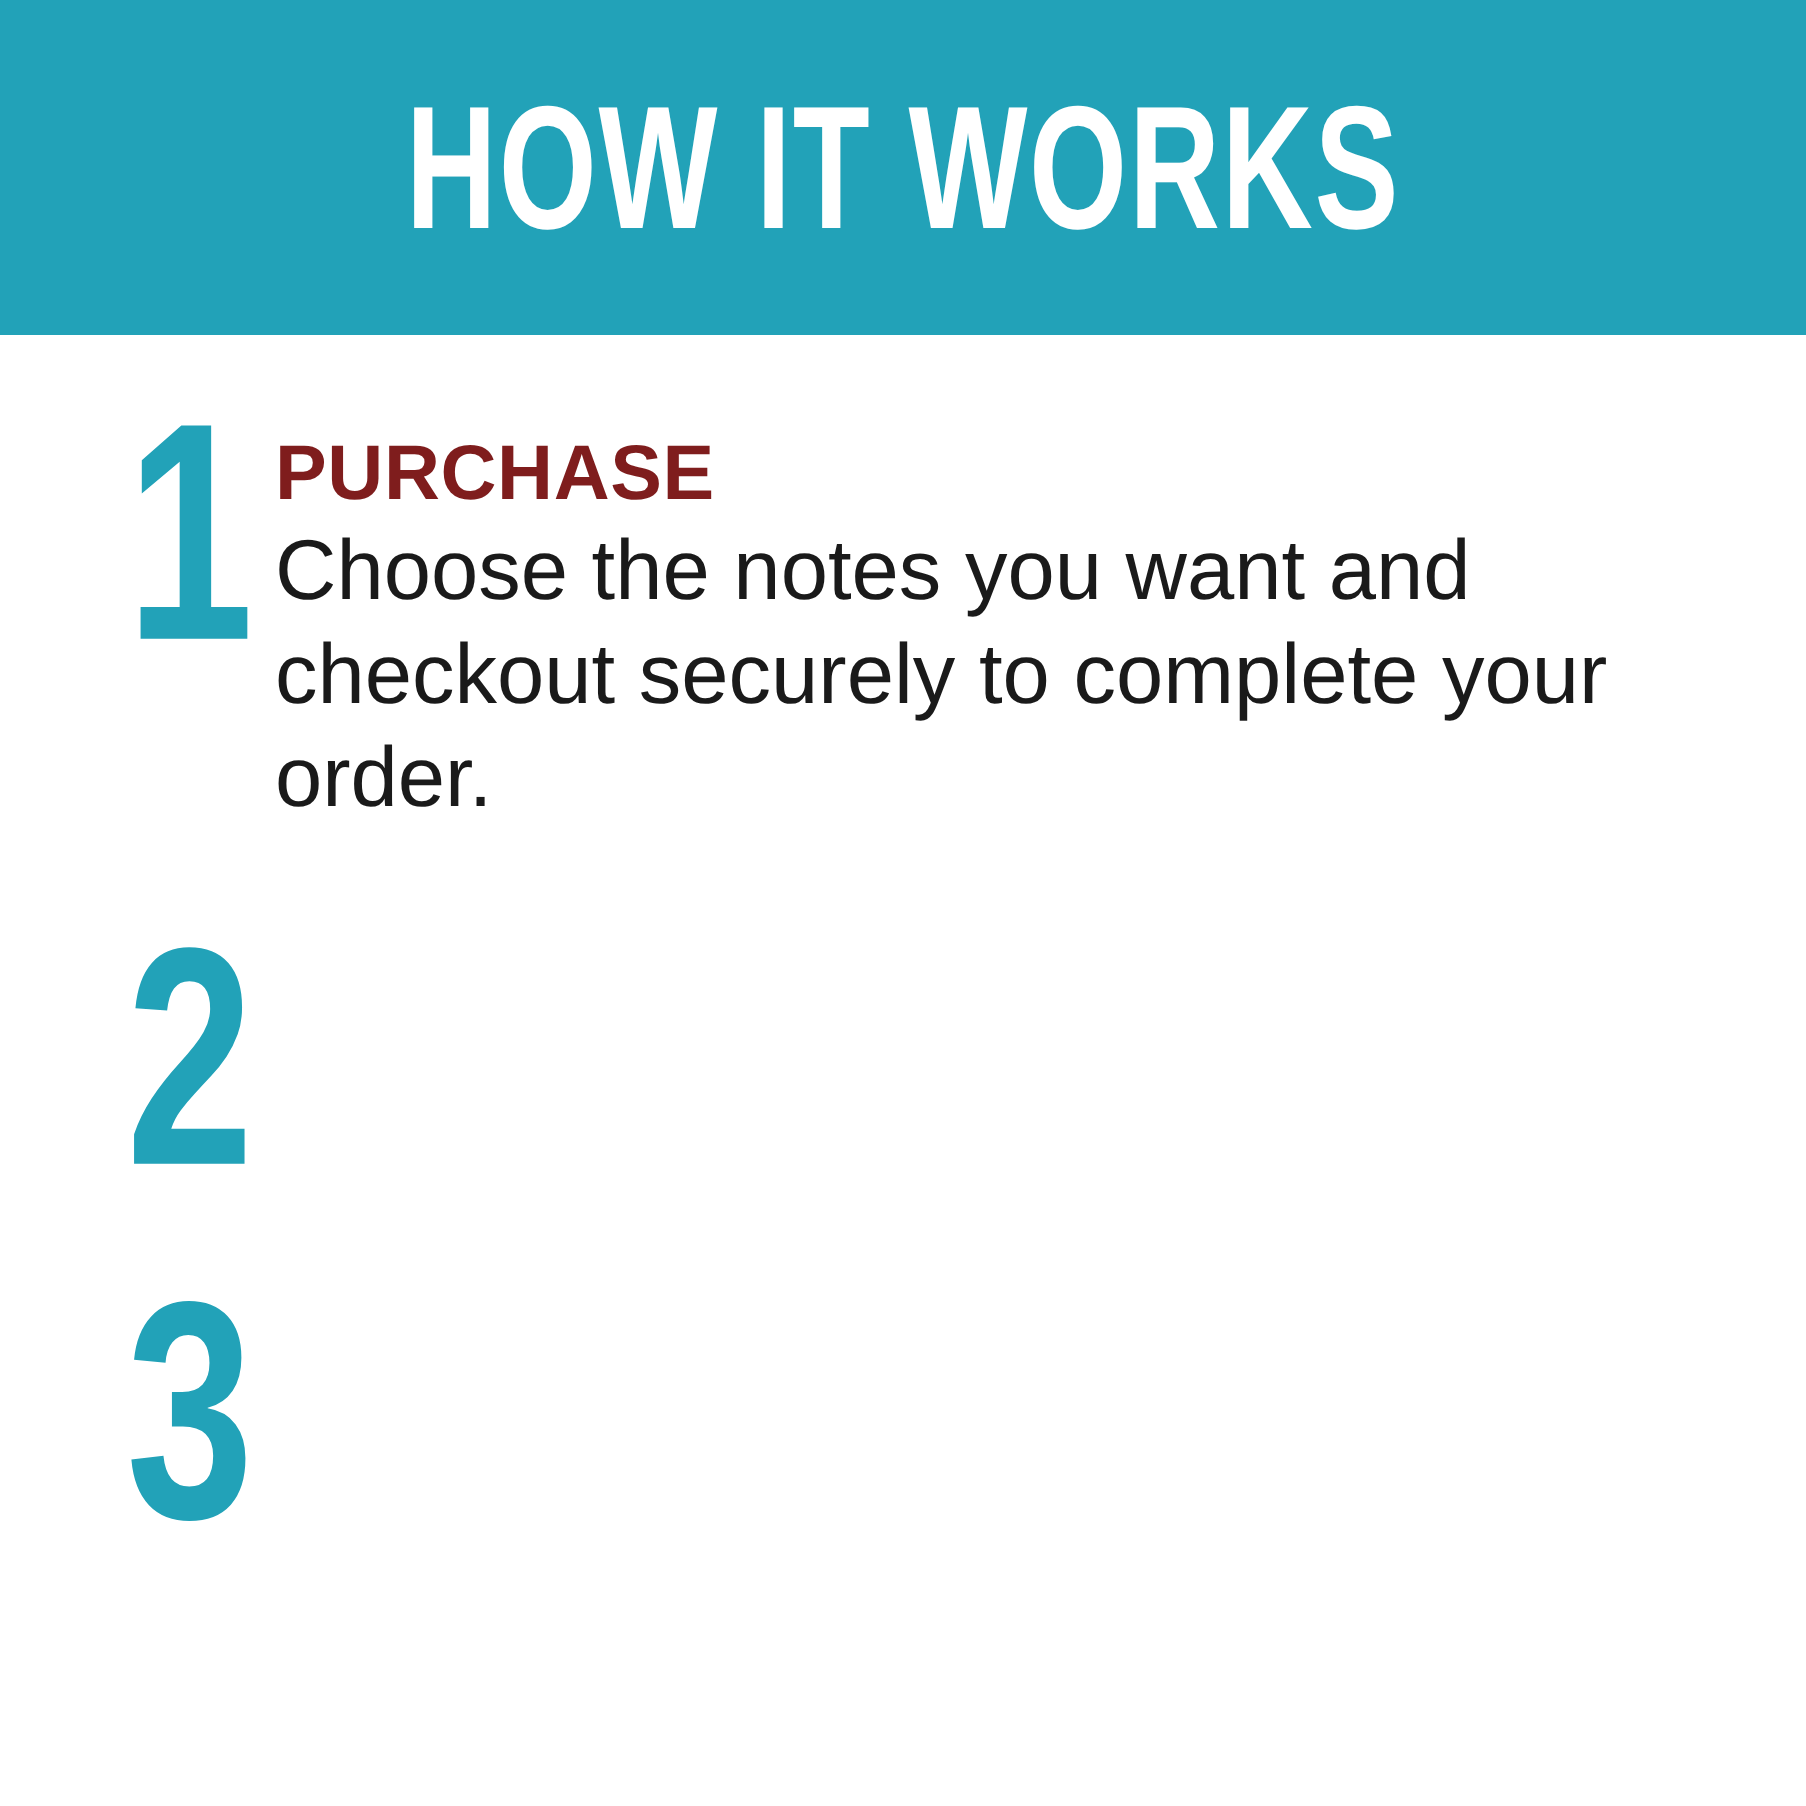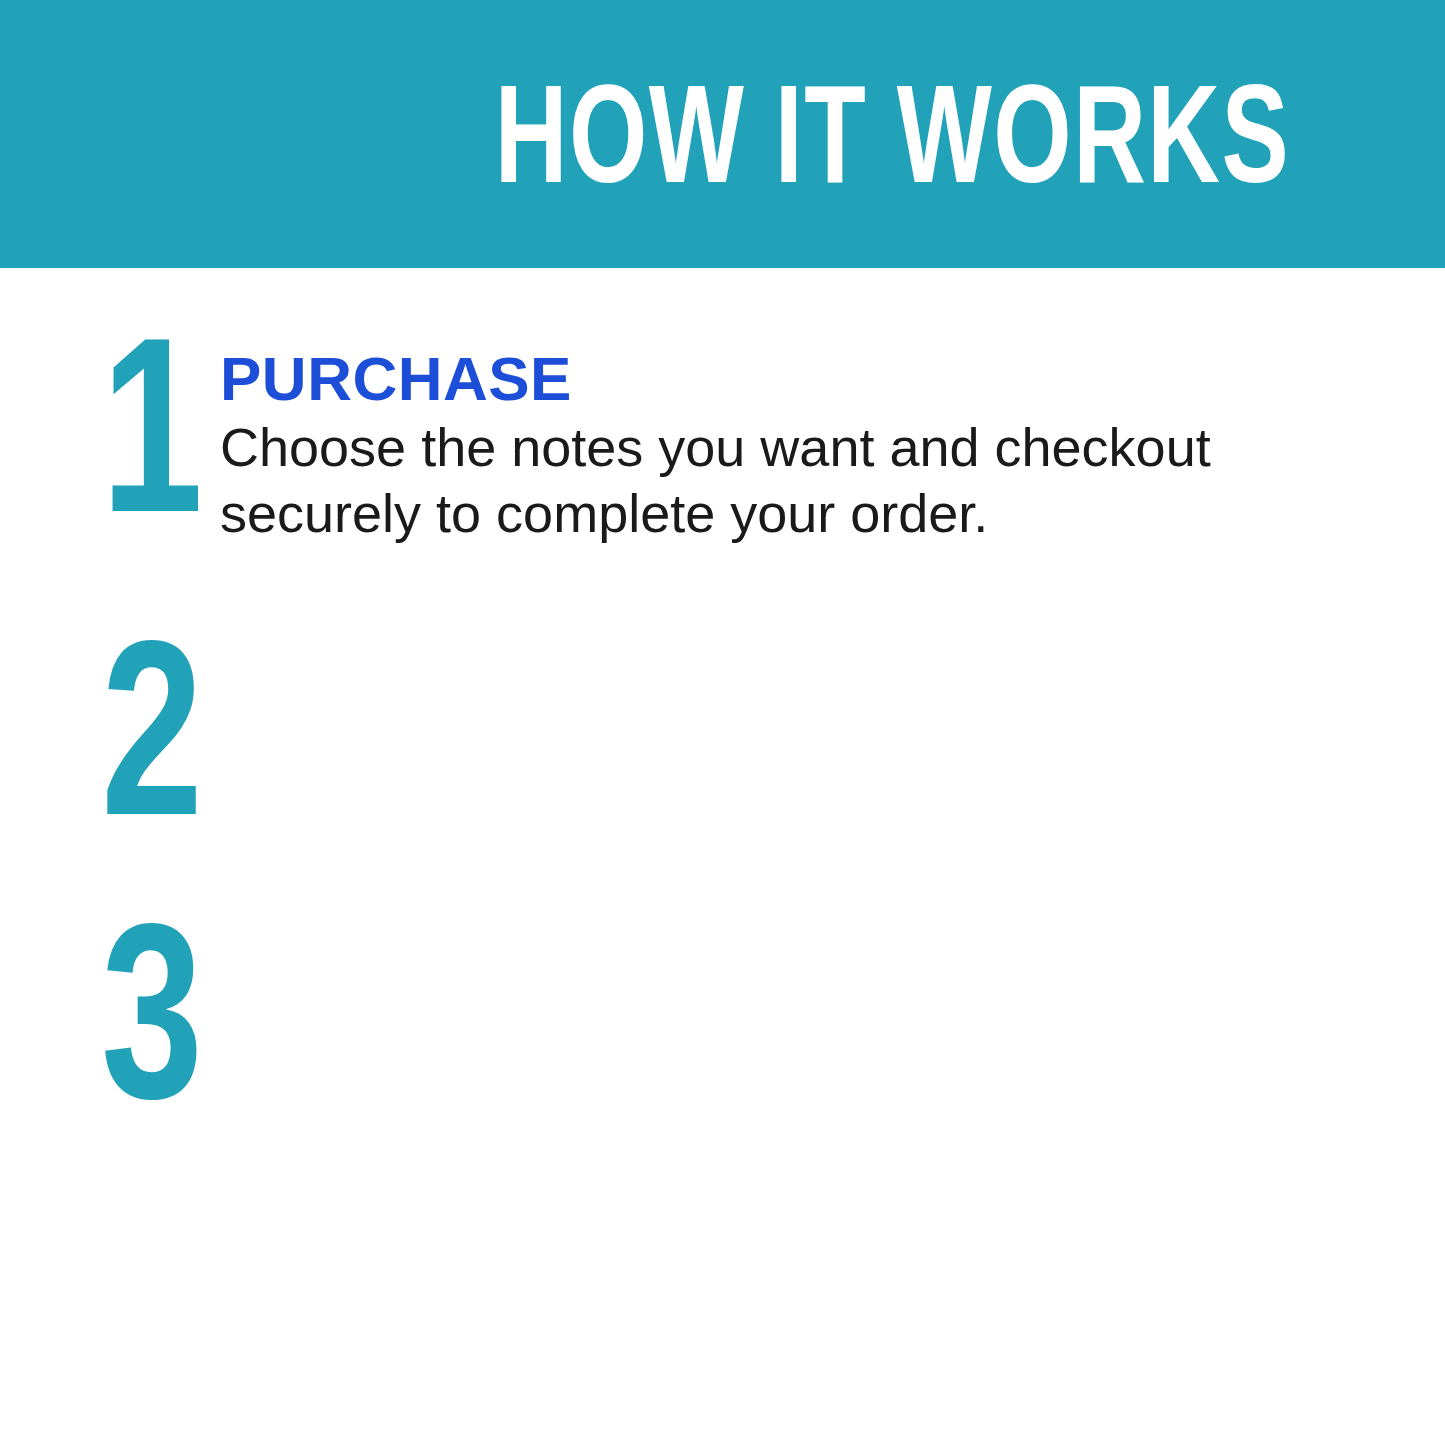--- a/index.html
+++ b/index.html
@@ -20,21 +20,21 @@
     background: #ffffff;
     display: flex;
     flex-direction: column;
   }
   .header-band {
     width: 100%;
     height: 268px;
     background: #22a2b8;
     display: flex;
     align-items: center;
-    justify-content: flex-end;
+    justify-content: center;
     box-sizing: border-box;
   }
   .header-title {
     color: #ffffff;
     font-family: "Liberation Sans", sans-serif;
     font-weight: bold;
     font-size: 140px;
     letter-spacing: 2px;
     line-height: 1;
     transform: scaleX(0.72);
@@ -71,33 +71,33 @@
     transform: scaleX(0.74);
     transform-origin: center top;
     margin-top: -16px;
   }
   .step-body {
     flex: 1;
     padding-left: 6px;
     margin-top: 6px;
   }
   .step-title {
-    color: #1d4ed8;
+    color: #7f1d1d;
     font-family: "Liberation Sans", sans-serif;
     font-weight: bold;
     font-size: 62px;
     line-height: 1.05;
     letter-spacing: 0.5px;
     margin: 0 0 4px 0;
   }
   .step-desc {
     color: #1a1a1a;
     font-family: "Liberation Sans", sans-serif;
     font-weight: normal;
-    font-size: 54px;
+    font-size: 68px;
     line-height: 1.22;
     margin: 0;
     max-width: 1110px;
   }
   
   .step-1 { margin-bottom: 96px; }
   .step-2 { margin-bottom: 96px; }
 </style>
 </head>
 <body>

